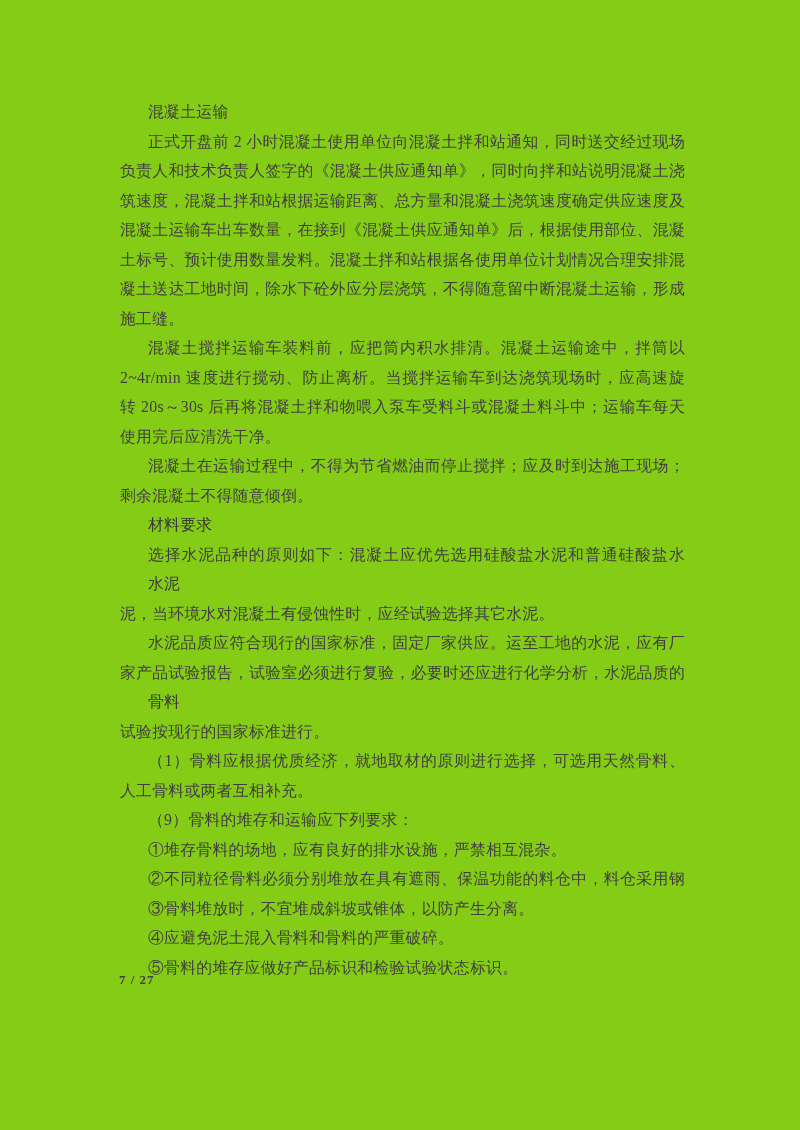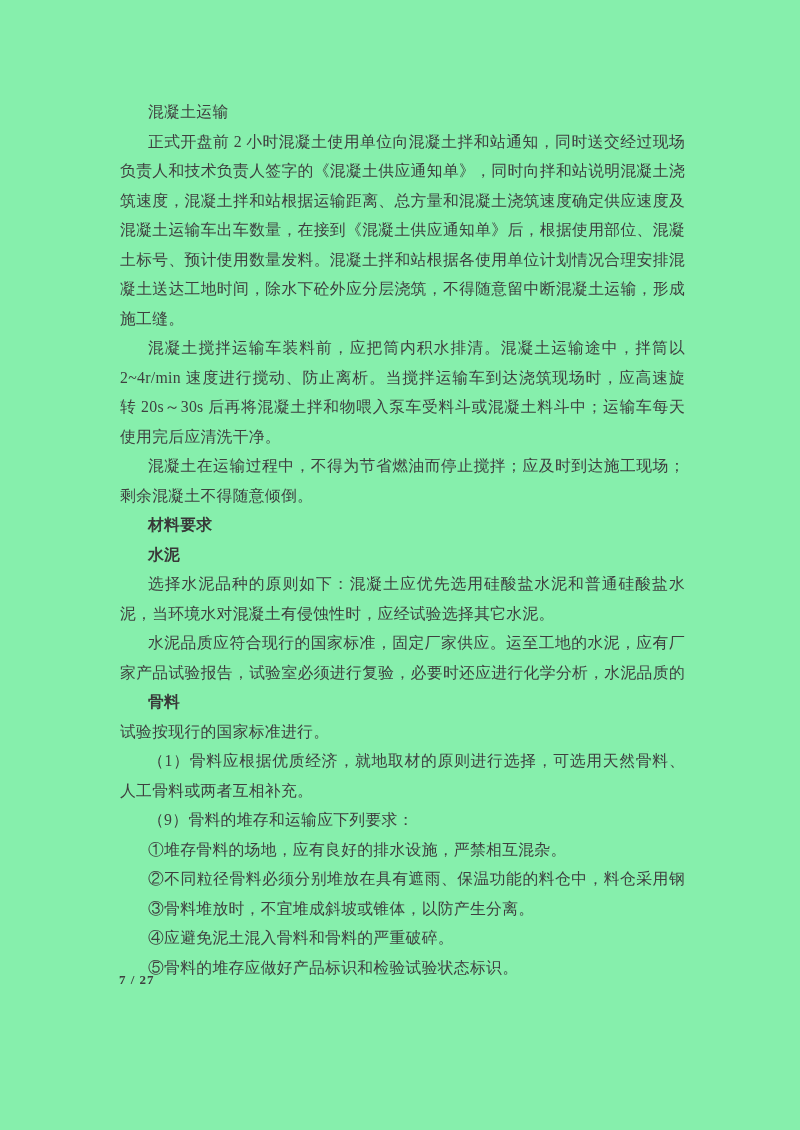--- a/index.html
+++ b/index.html
@@ -4,21 +4,21 @@
 <style>
   html, body {
     margin: 0;
     padding: 0;
     background: #fdfdfd;
   }
   .page {
     position: relative;
     width: 800px;
     height: 1130px;
-    background: #86efac;
+    background: #84cc16;
     overflow: hidden;
     font-family: "Liberation Serif", "DejaVu Serif", serif;
   }
   .content {
     position: absolute;
     left: 120px;
     top: 97px;
     width: 565px;
     color: #3f3f3f;
   }
@@ -31,21 +31,21 @@
   }
   
   .fill {
     text-align-last: justify;
   }
   
   .ind {
     text-indent: 28px;
   }
   .b {
-    font-weight: bold;
+    font-weight: normal;
     color: #383838;
   }
   .footer {
     position: absolute;
     left: 119px;
     top: 972px;
     font-size: 13px;
     font-weight: bold;
     color: #3f3f3f;
     letter-spacing: 1px;
@@ -65,22 +65,22 @@
     <div class="l fill">土标号、预计使用数量发料。混凝土拌和站根据各使用单位计划情况合理安排混</div>
     <div class="l fill">凝土送达工地时间，除水下砼外应分层浇筑，不得随意留中断混凝土运输，形成</div>
     <div class="l">施工缝。</div>
     <div class="l ind fill">混凝土搅拌运输车装料前，应把筒内积水排清。混凝土运输途中，拌筒以</div>
     <div class="l fill">2~4r/min 速度进行搅动、防止离析。当搅拌运输车到达浇筑现场时，应高速旋</div>
     <div class="l fill">转 20s～30s 后再将混凝土拌和物喂入泵车受料斗或混凝土料斗中；运输车每天</div>
     <div class="l">使用完后应清洗干净。</div>
     <div class="l ind fill">混凝土在运输过程中，不得为节省燃油而停止搅拌；应及时到达施工现场；</div>
     <div class="l">剩余混凝土不得随意倾倒。</div>
     <div class="l ind b">材料要求</div>
+    <div class="l ind fill">选择水泥品种的原则如下：混凝土应优先选用硅酸盐水泥和普通硅酸盐水</div>
     <div class="l ind b">水泥</div>
-    <div class="l ind fill">选择水泥品种的原则如下：混凝土应优先选用硅酸盐水泥和普通硅酸盐水</div>
     <div class="l">泥，当环境水对混凝土有侵蚀性时，应经试验选择其它水泥。</div>
     <div class="l ind fill">水泥品质应符合现行的国家标准，固定厂家供应。运至工地的水泥，应有厂</div>
     <div class="l fill">家产品试验报告，试验室必须进行复验，必要时还应进行化学分析，水泥品质的</div>
     <div class="l ind b">骨料</div>
     <div class="l">试验按现行的国家标准进行。</div>
     <div class="l ind fill">（1）骨料应根据优质经济，就地取材的原则进行选择，可选用天然骨料、</div>
     <div class="l">人工骨料或两者互相补充。</div>
     <div class="l ind">（9）骨料的堆存和运输应下列要求：</div>
     <div class="l ind">①堆存骨料的场地，应有良好的排水设施，严禁相互混杂。</div>
     <div class="l ind fill">②不同粒径骨料必须分别堆放在具有遮雨、保温功能的料仓中，料仓采用钢</div>

